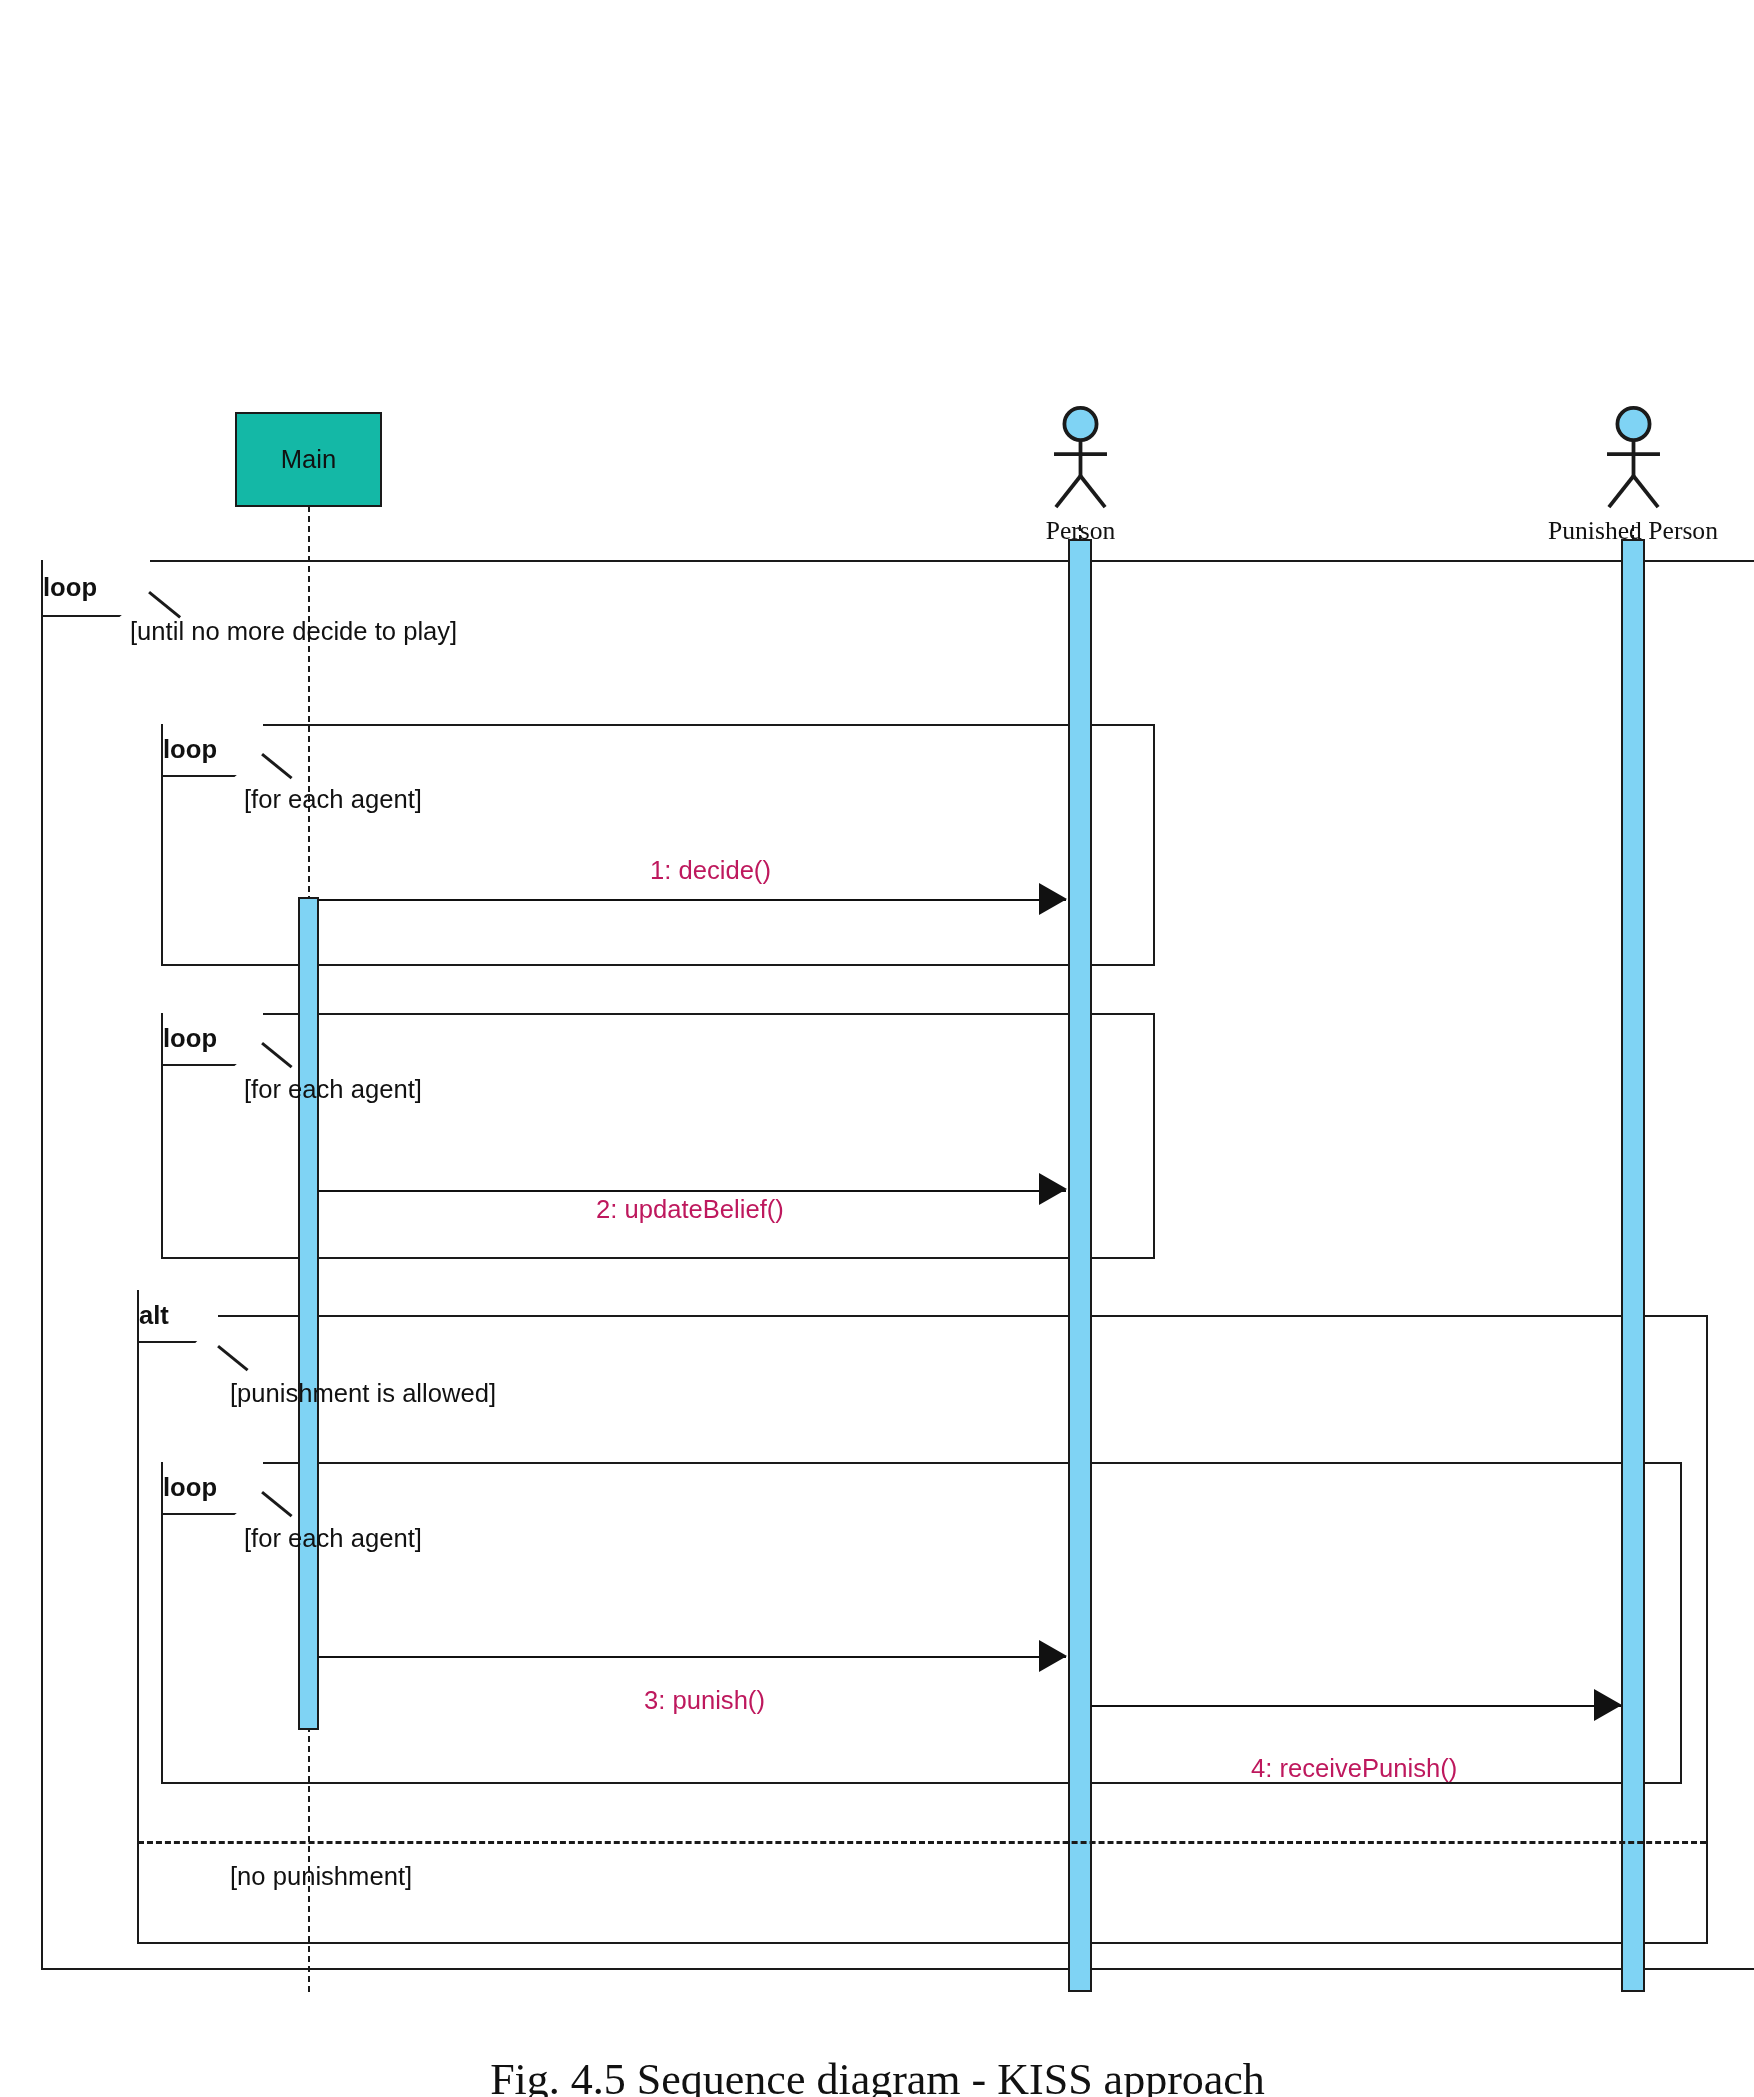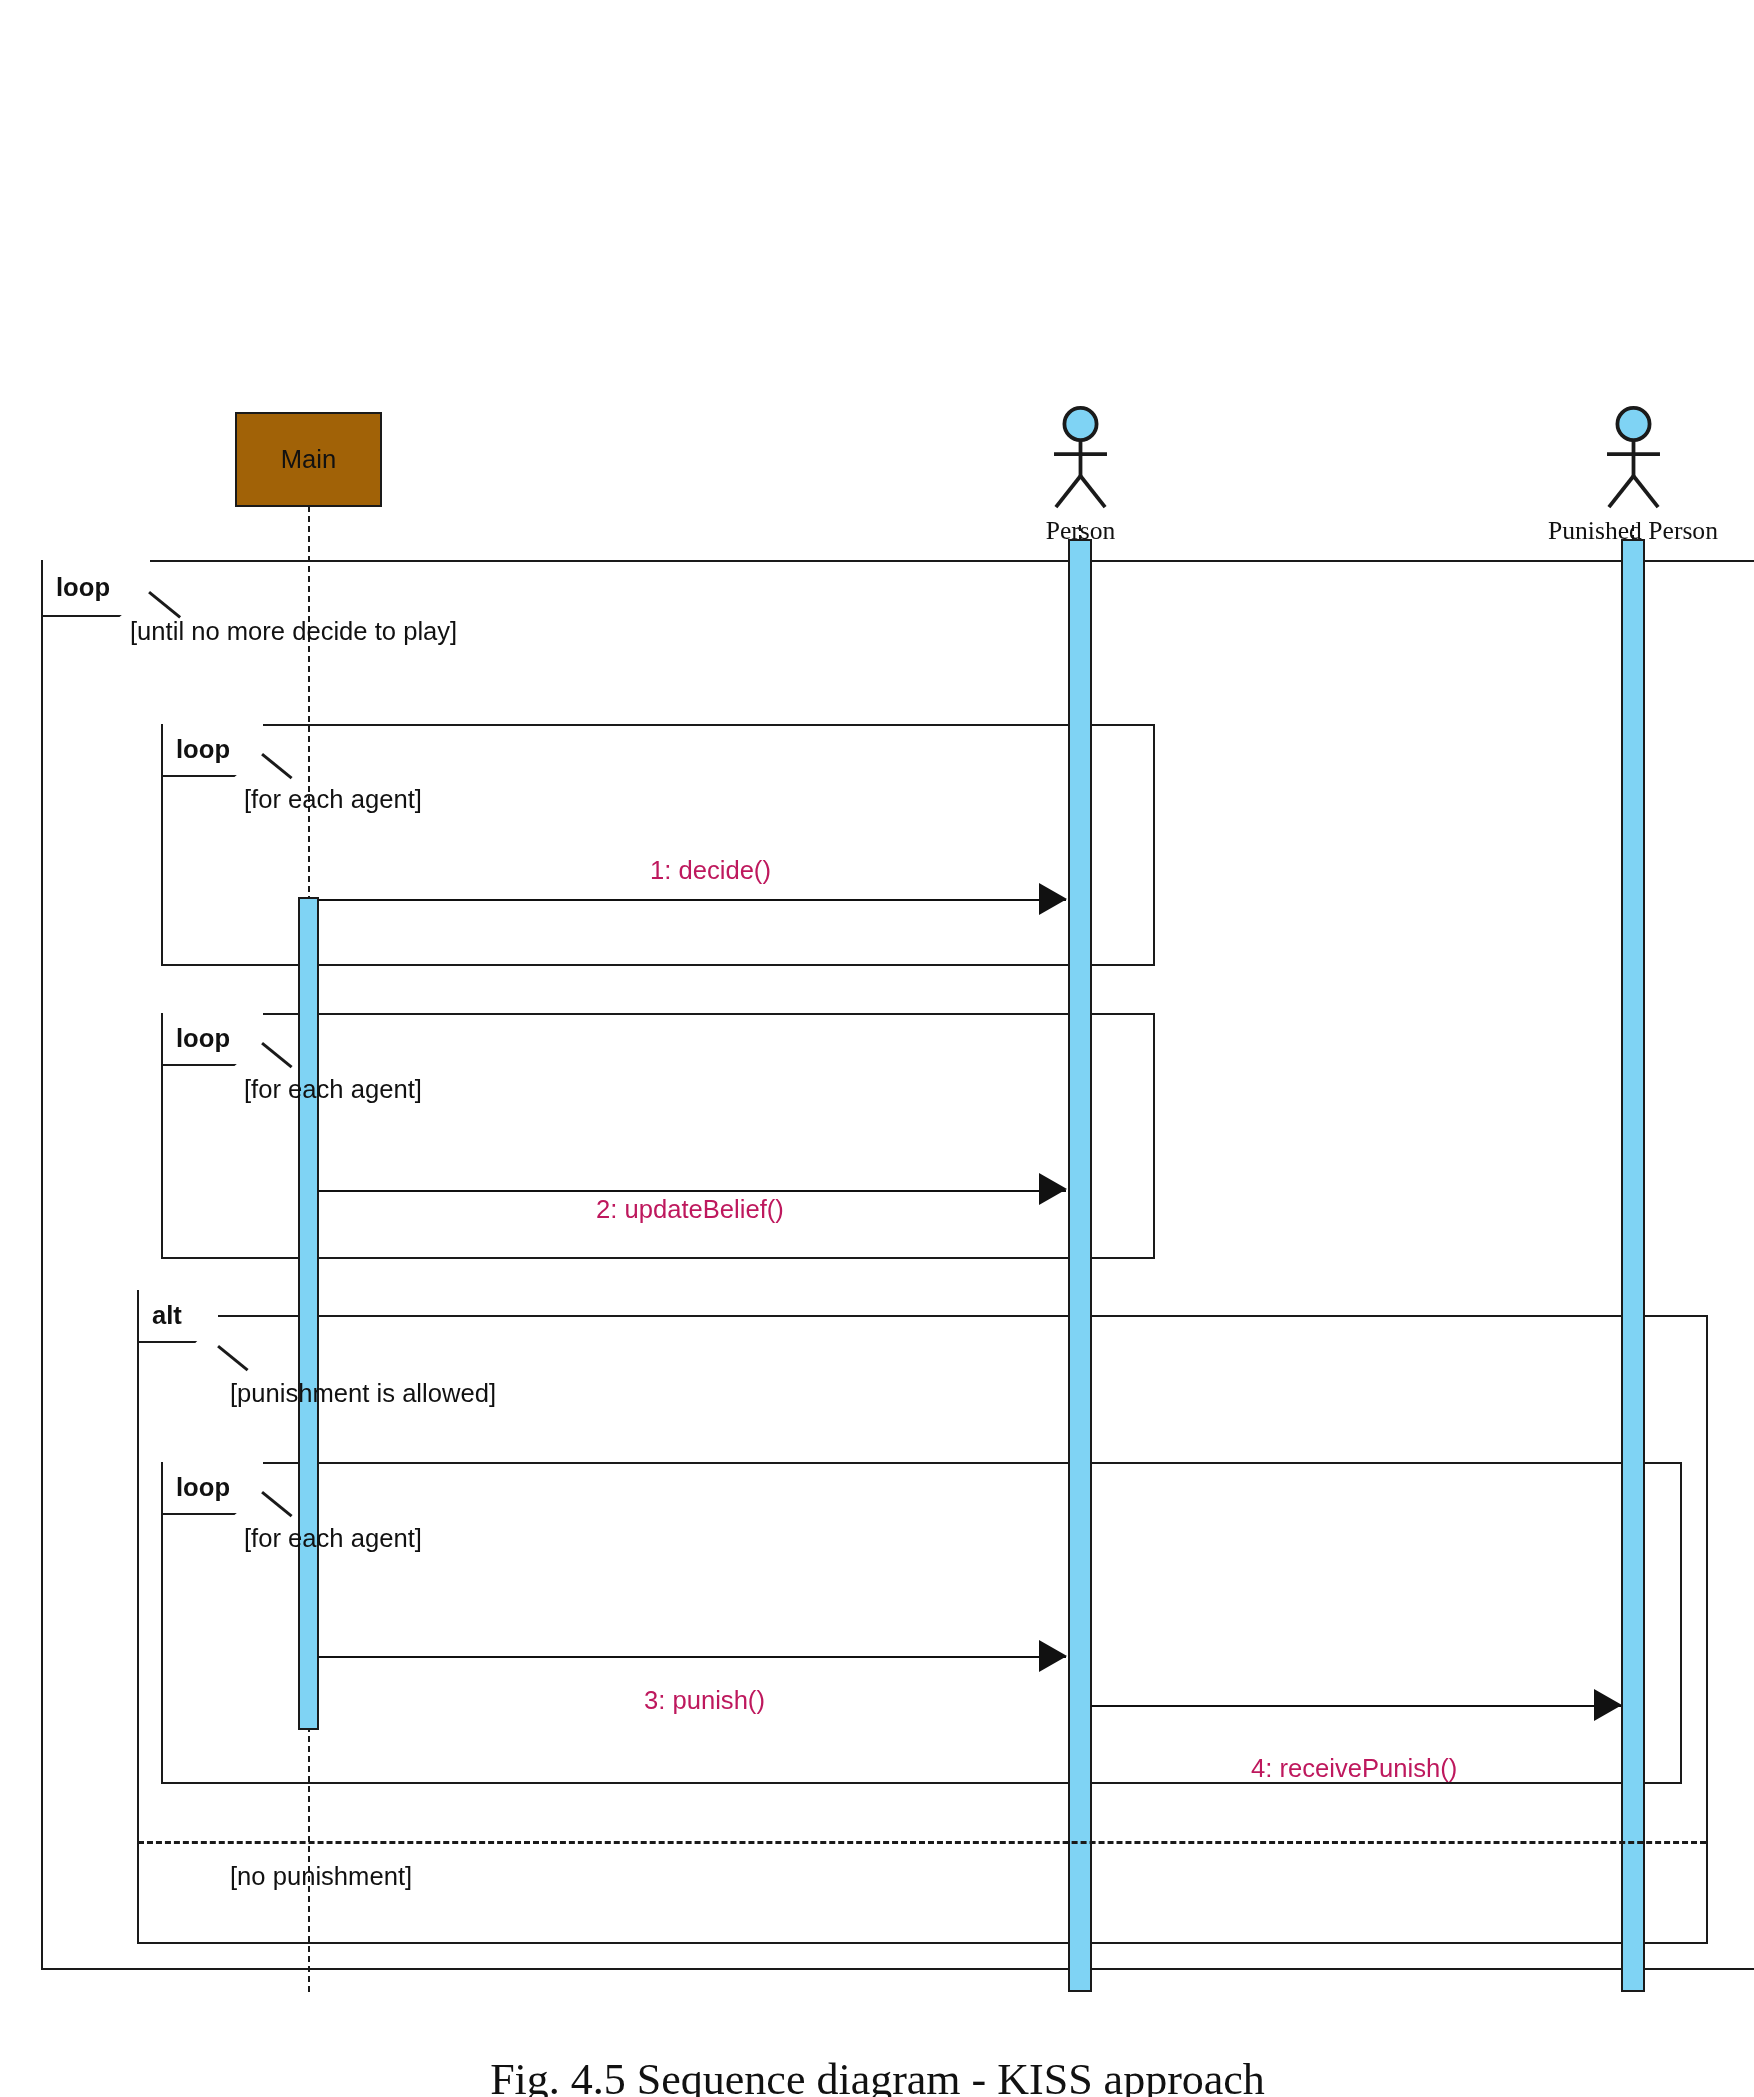--- a/index.html
+++ b/index.html
@@ -15,21 +15,21 @@
     width: 1755px;
     height: 2097px;
     background: #ffffff;
     overflow: hidden;
   }
 
   
   .obj-box {
     position: absolute;
     box-sizing: border-box;
-    background: #a16207;
+    background: #14b8a6;
     border: 2.8px solid #1a1a1a;
     display: flex;
     align-items: center;
     justify-content: center;
     font-size: 25.6px;
     color: #111111;
   }
   .actor {
     position: absolute;
   }
@@ -69,21 +69,21 @@
     box-sizing: border-box;
     background: #ffffff;
     border-left: 2.8px solid #1a1a1a;
     border-bottom: 2.8px solid #1a1a1a;
     z-index: 5;
     font-weight: bold;
     font-size: 25.6px;
     color: #111111;
     display: flex;
     align-items: center;
-    padding-left: 13px;
+    padding-left: 0;
     
     clip-path: polygon(0 0, 100% 0, 100% 55%, 72% 100%, 0 100%);
   }
   .frag-tab-inner {
     pointer-events: none;
   }
   .tab-slash {
     position: absolute;
     background: #1a1a1a;
     z-index: 6;

